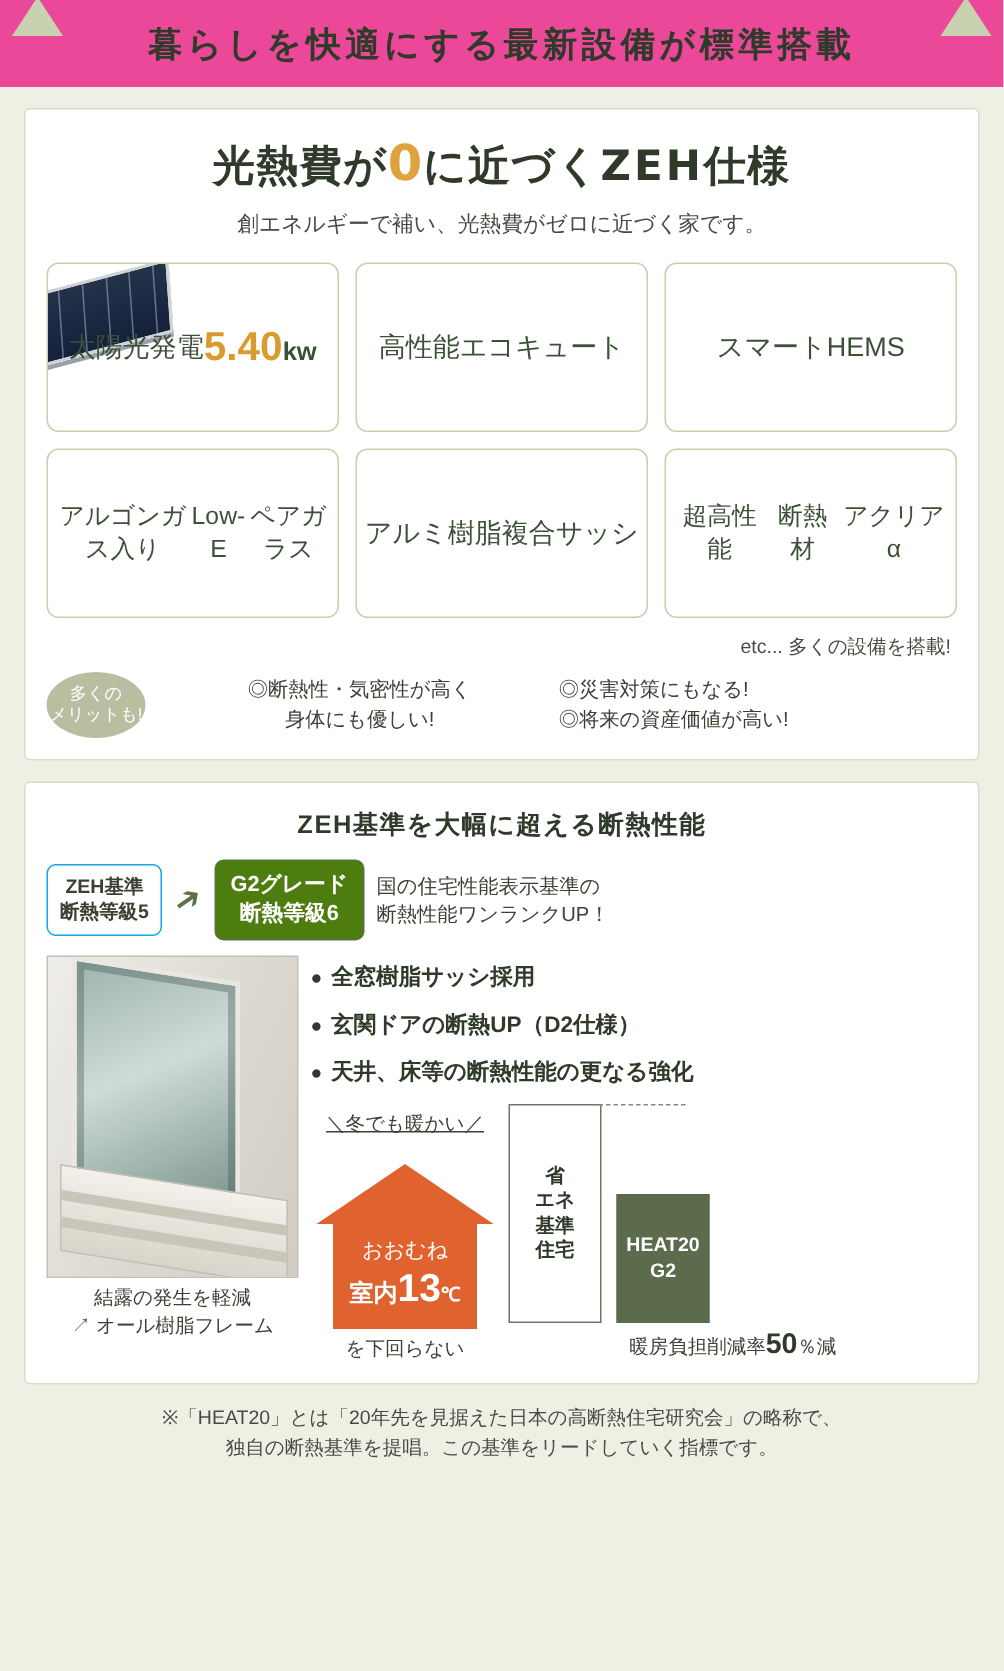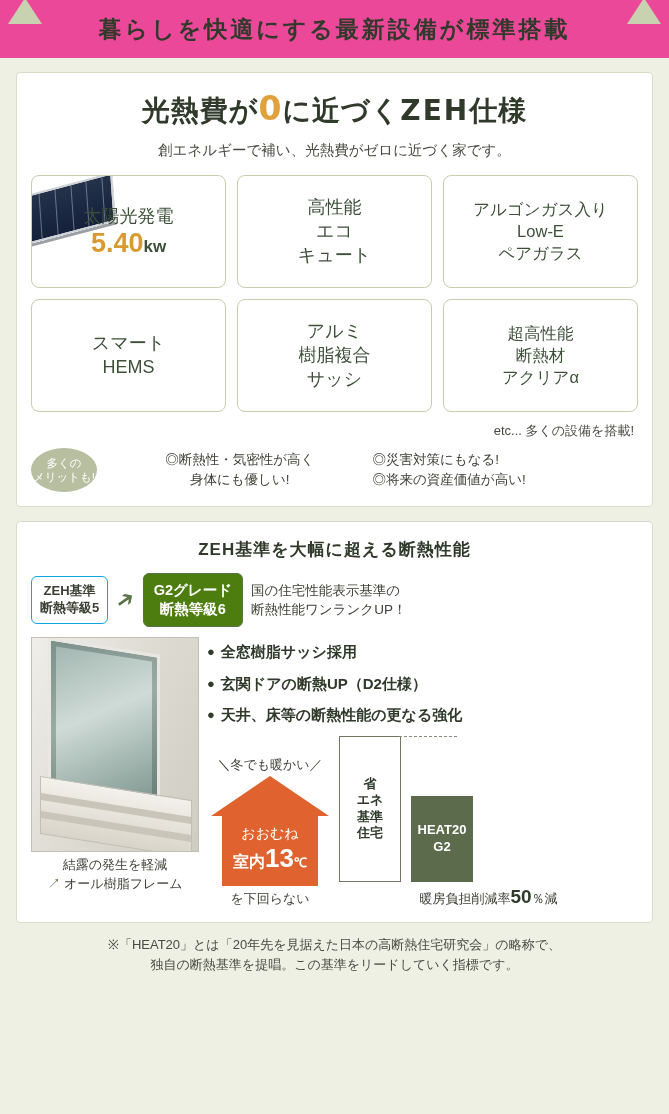--- a/index.html
+++ b/index.html
@@ -72,21 +72,21 @@
     display: grid;
     grid-template-columns: repeat(3, 1fr);
     gap: 11px;
     margin-top: 14px;
   }
   .feat {
     border: 1px solid #c8cfae;
     border-radius: 8px;
     min-height: 113px;
     display: flex;
-    flex-direction: column;
+    flex-direction: row;
     align-items: center;
     justify-content: center;
     text-align: center;
     font-size: 18px;
     line-height: 1.32;
     color: #3c5038;
     padding: 6px 4px;
     position: relative;
     overflow: hidden;
   }
@@ -273,21 +273,21 @@
 
   
   .compare {
     display: flex;
     align-items: flex-end;
     gap: 10px;
     margin-top: 6px;
     padding-left: 4px;
   }
   .house-block { flex: 0 0 118px; text-align: center; }
-  .warm-label { font-size: 13px; color: #3f3f36; margin-bottom: 2px; }
+  .warm-label { font-size: 13px; color: #3f3f36; margin-bottom: 18px; text-decoration: underline; }
   .house {
     width: 118px; height: 110px;
     position: relative;
   }
   .roof {
     position: absolute; top: 0; left: 0;
     width: 0; height: 0;
     border-left: 59px solid transparent;
     border-right: 59px solid transparent;
     border-bottom: 40px solid #e0622e;
@@ -376,29 +376,29 @@
         <span>5.40</span><span class="unit">kw</span>
       </div>
     </div>
 
     <div class="feat">
       <div>高性能</div>
       <div>エコ</div>
       <div>キュート</div>
     </div>
 
+    <div class="feat">
+      <div>スマート</div>
+      <div>HEMS</div>
+    </div>
+
     <div class="feat small">
       <div>アルゴンガス入り</div>
       <div>Low-E</div>
       <div>ペアガラス</div>
-    </div>
-
-    <div class="feat">
-      <div>スマート</div>
-      <div>HEMS</div>
     </div>
 
     <div class="feat">
       <div>アルミ</div>
       <div>樹脂複合</div>
       <div>サッシ</div>
     </div>
 
     <div class="feat small">
       <div>超高性能</div>

